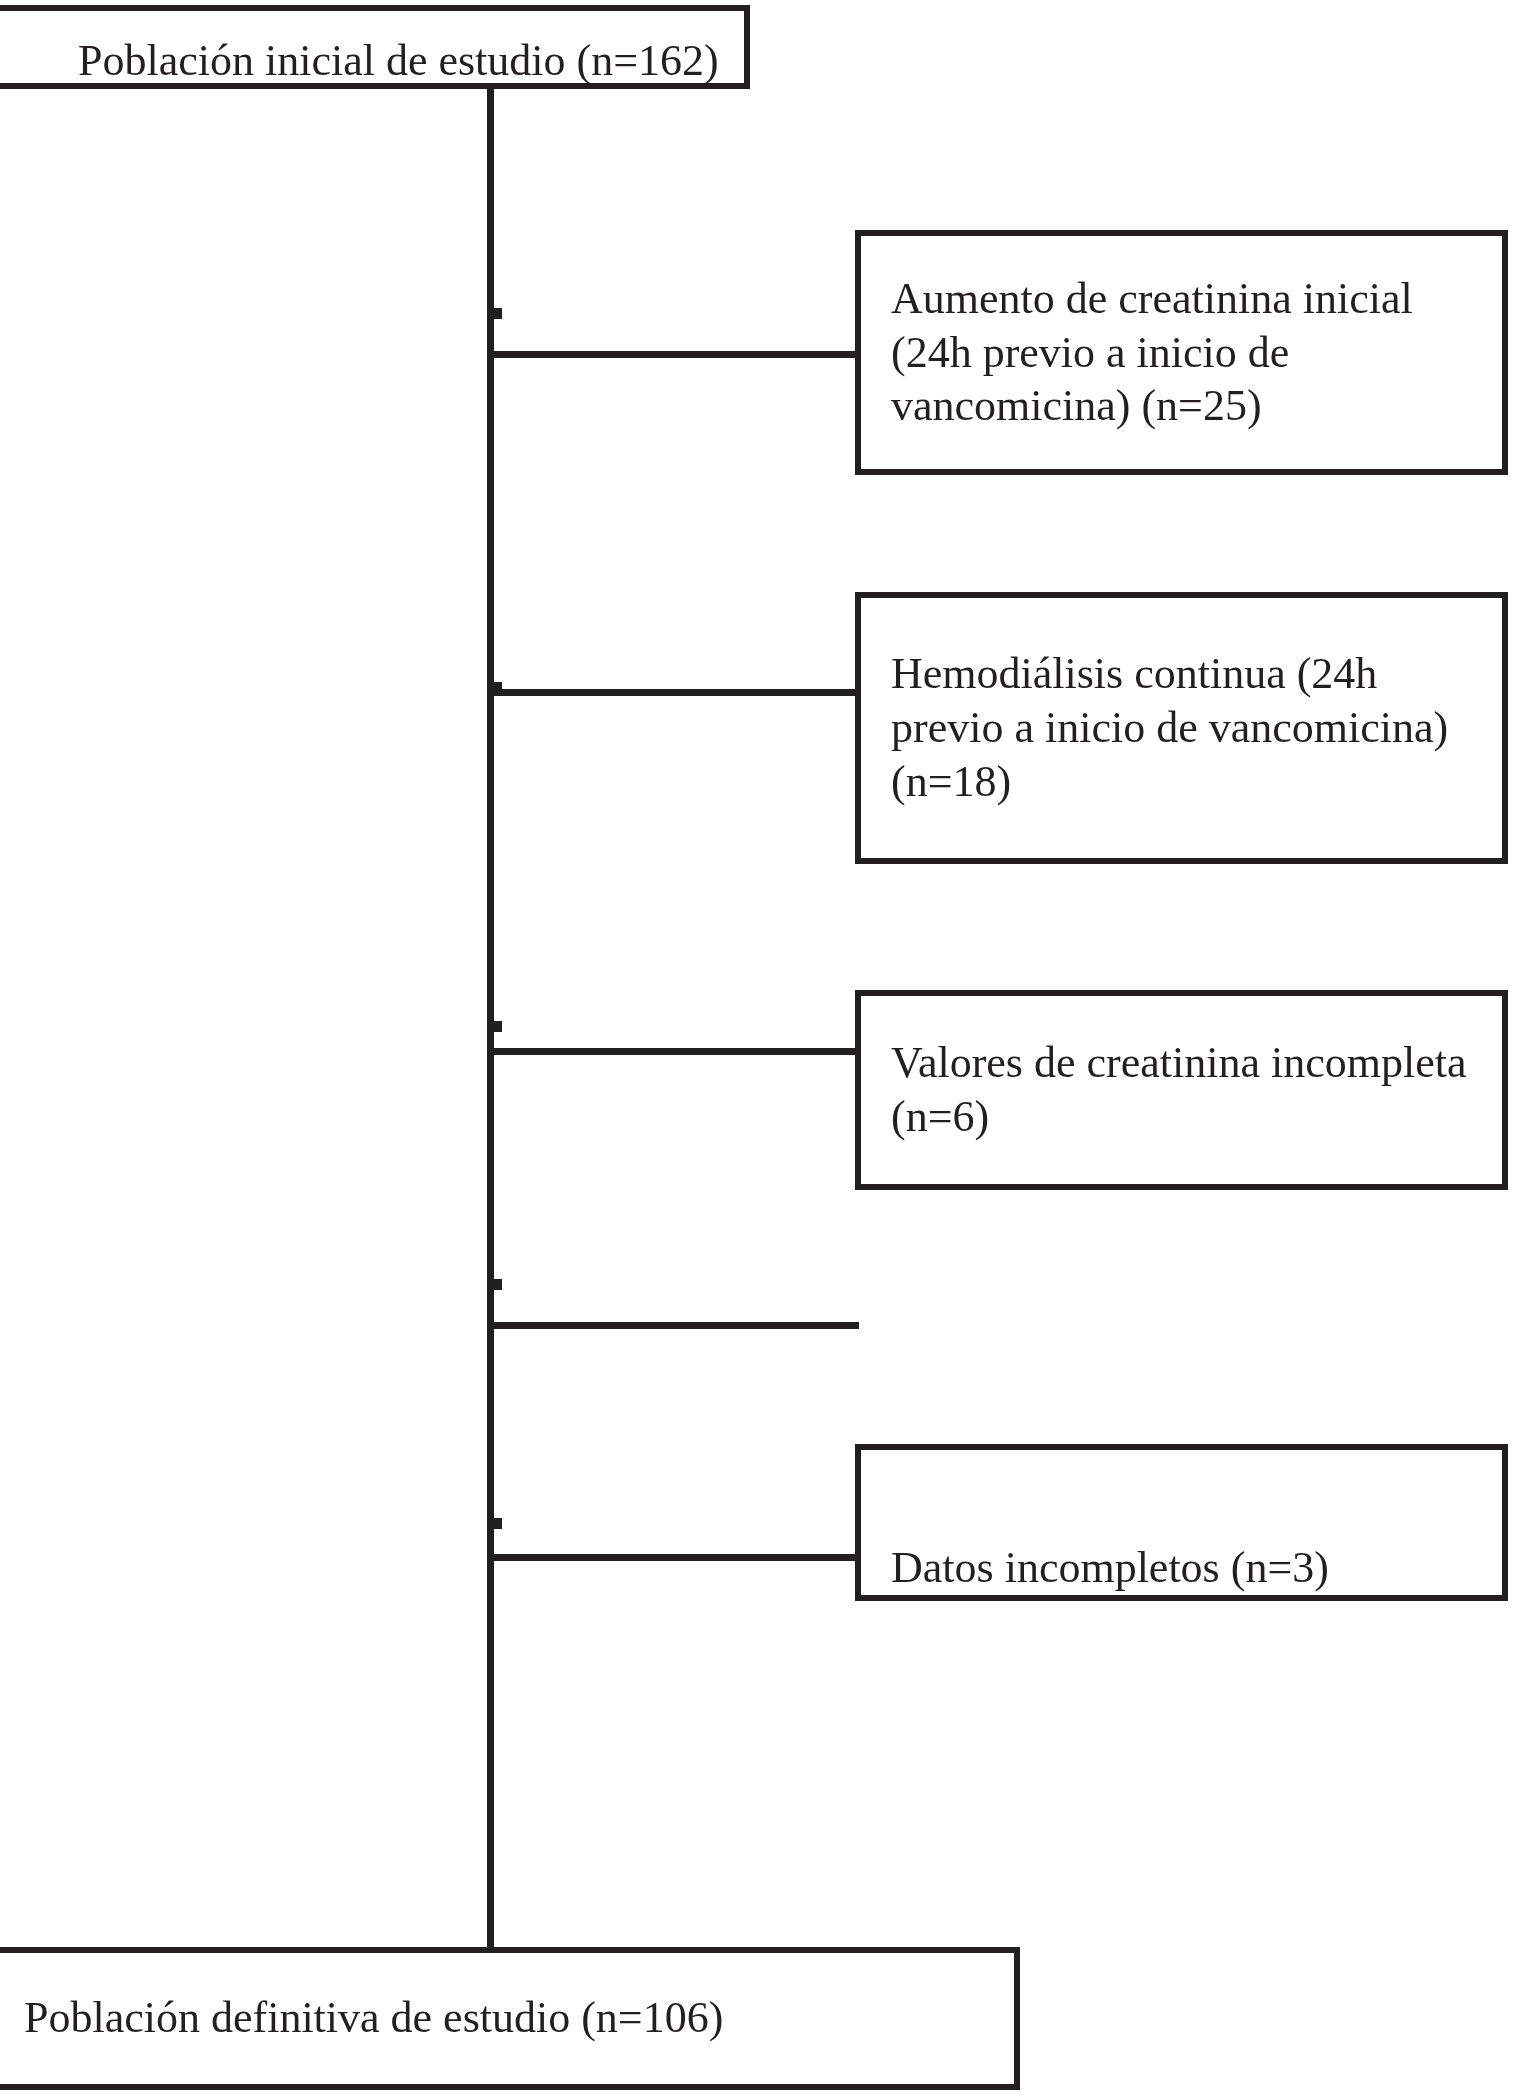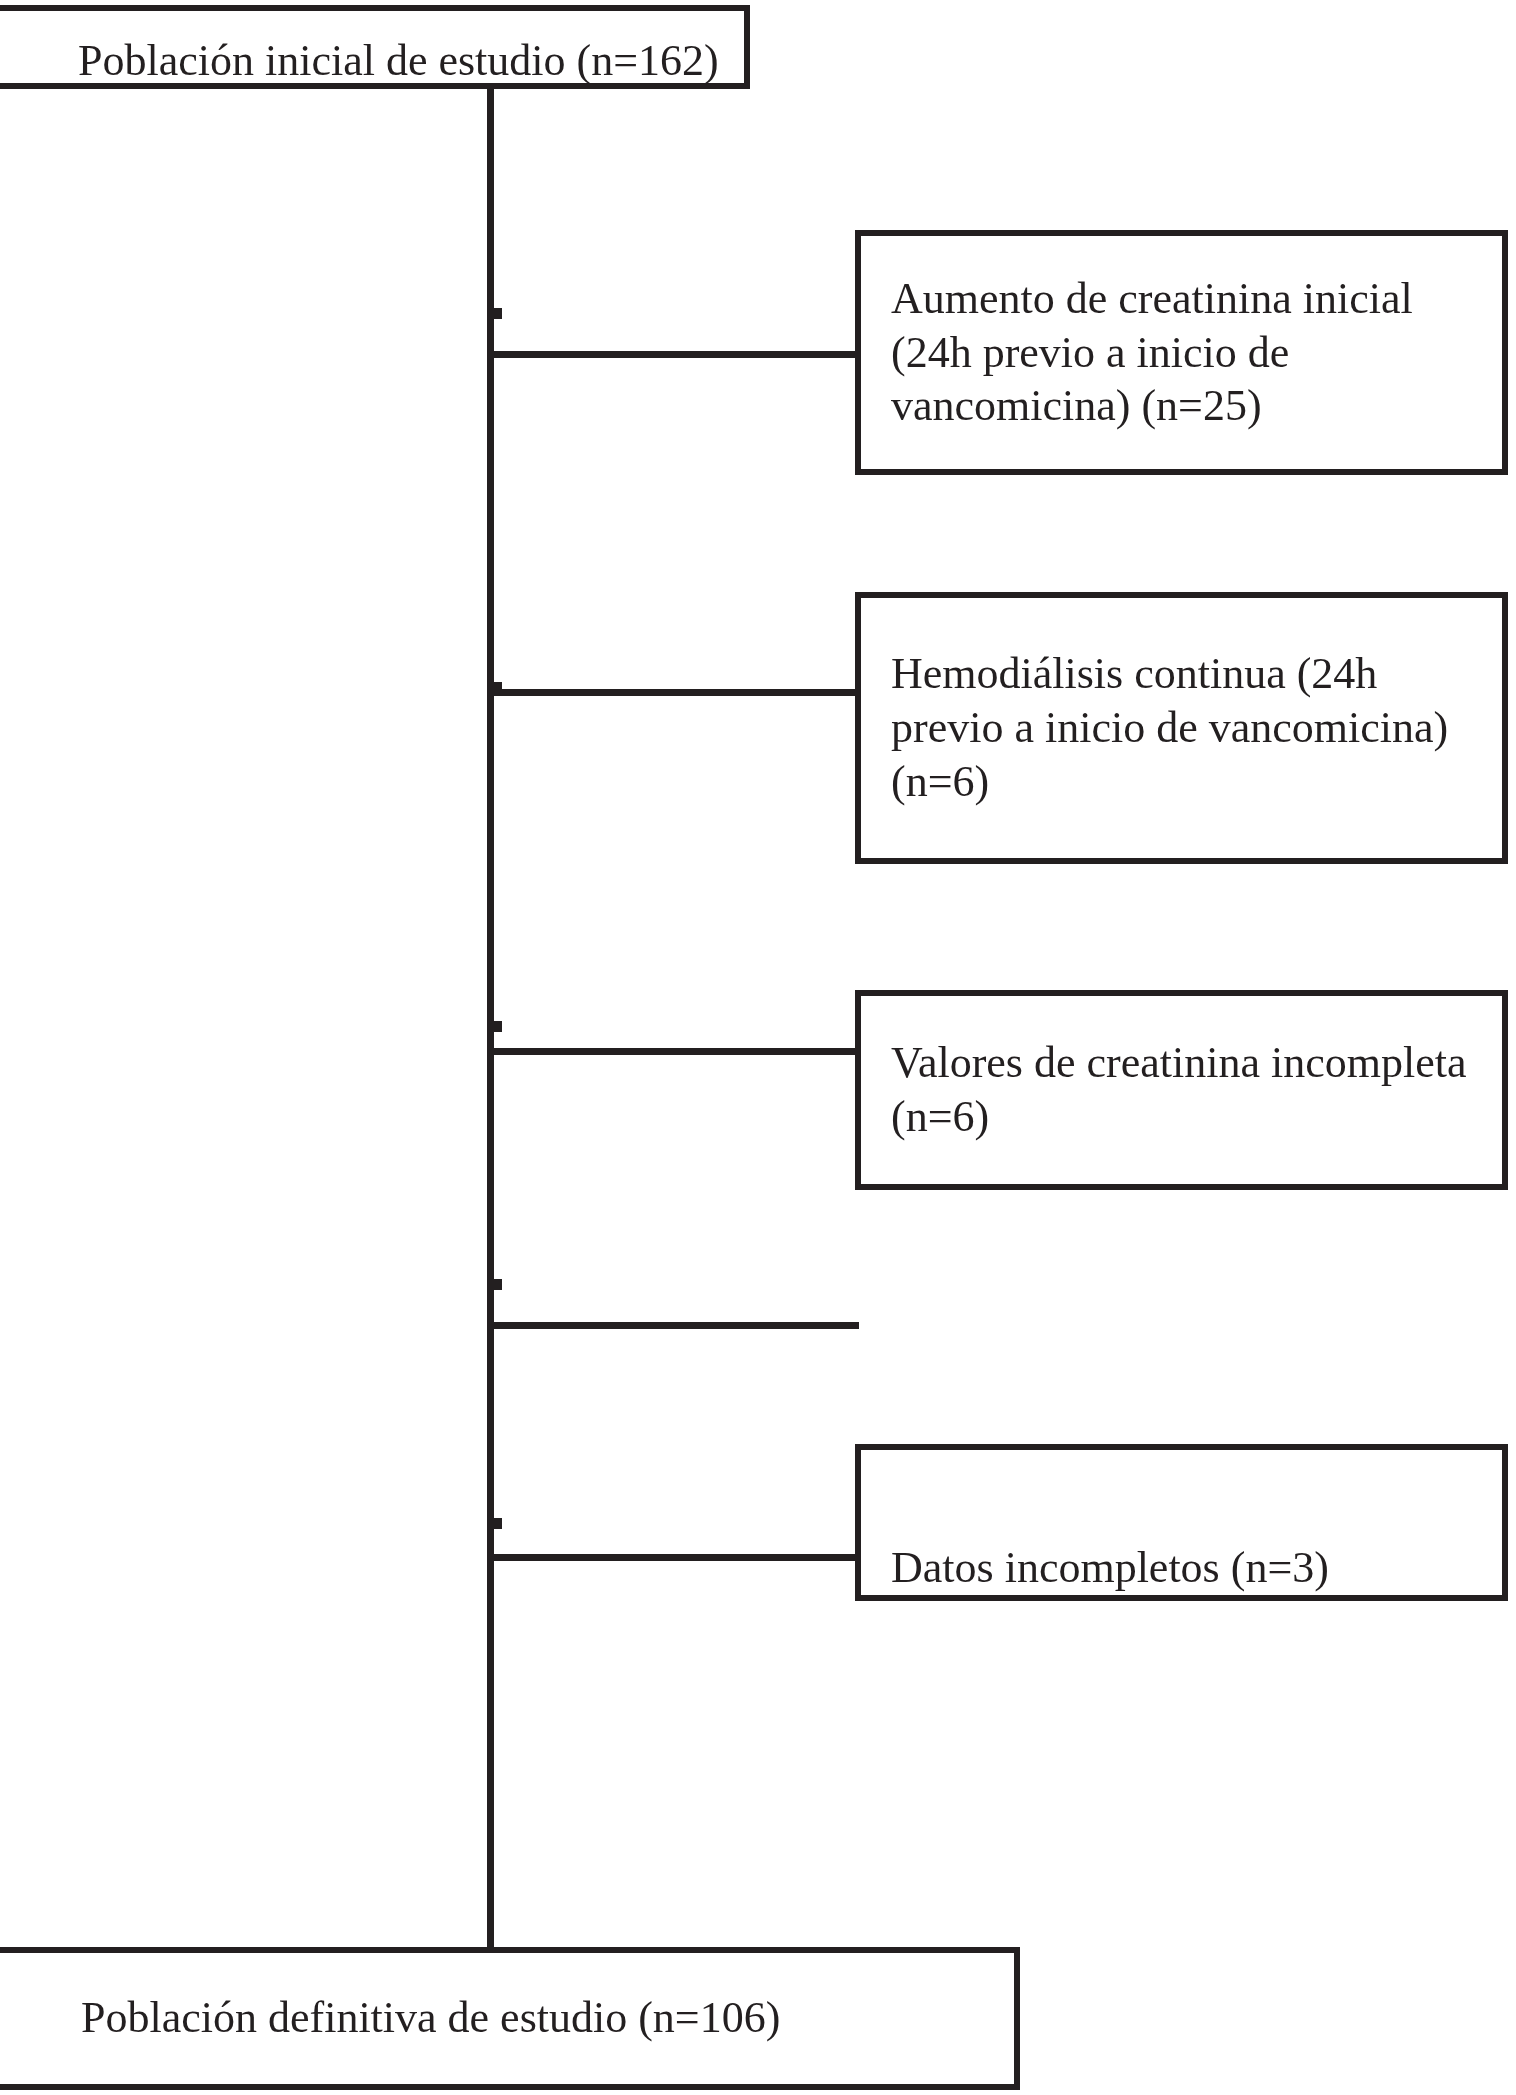--- a/index.html
+++ b/index.html
@@ -50,21 +50,21 @@
   #node-final {
     left: -6px;
     top: 1947px;
     width: 1026px;
     height: 143px;
     align-items: center;
   }
   #node-final .node-text {
     font-size: 44px;
     line-height: 1.05;
-    padding-left: 81px;
+    padding-left: 24px;
   }
 
   
   .exclusion-box {
     left: 855px;
     width: 653px;
   }
   .exclusion-box .node-text {
     font-size: 44px;
     line-height: 1.22;
@@ -137,21 +137,21 @@
 
   <div class="node-box" id="node-initial">
     <span class="node-text">Población inicial de estudio (n=162)</span>
   </div>
 
   <div class="node-box exclusion-box" id="node-exclusion-0">
     <span class="node-text">Aumento de creatinina inicial (24h previo a inicio de vancomicina) (n=25)</span>
   </div>
 
   <div class="node-box exclusion-box" id="node-exclusion-1">
-    <span class="node-text">Hemodiálisis continua (24h previo a inicio de vancomicina) (n=6)</span>
+    <span class="node-text">Hemodiálisis continua (24h previo a inicio de vancomicina) (n=18)</span>
   </div>
 
   <div class="node-box exclusion-box" id="node-exclusion-2">
     <span class="node-text">Valores de creatinina incompleta (n=6)</span>
   </div>
 
 
   <div class="node-box exclusion-box" id="node-exclusion-4">
     <span class="node-text">Datos incompletos (n=3)</span>
   </div>

